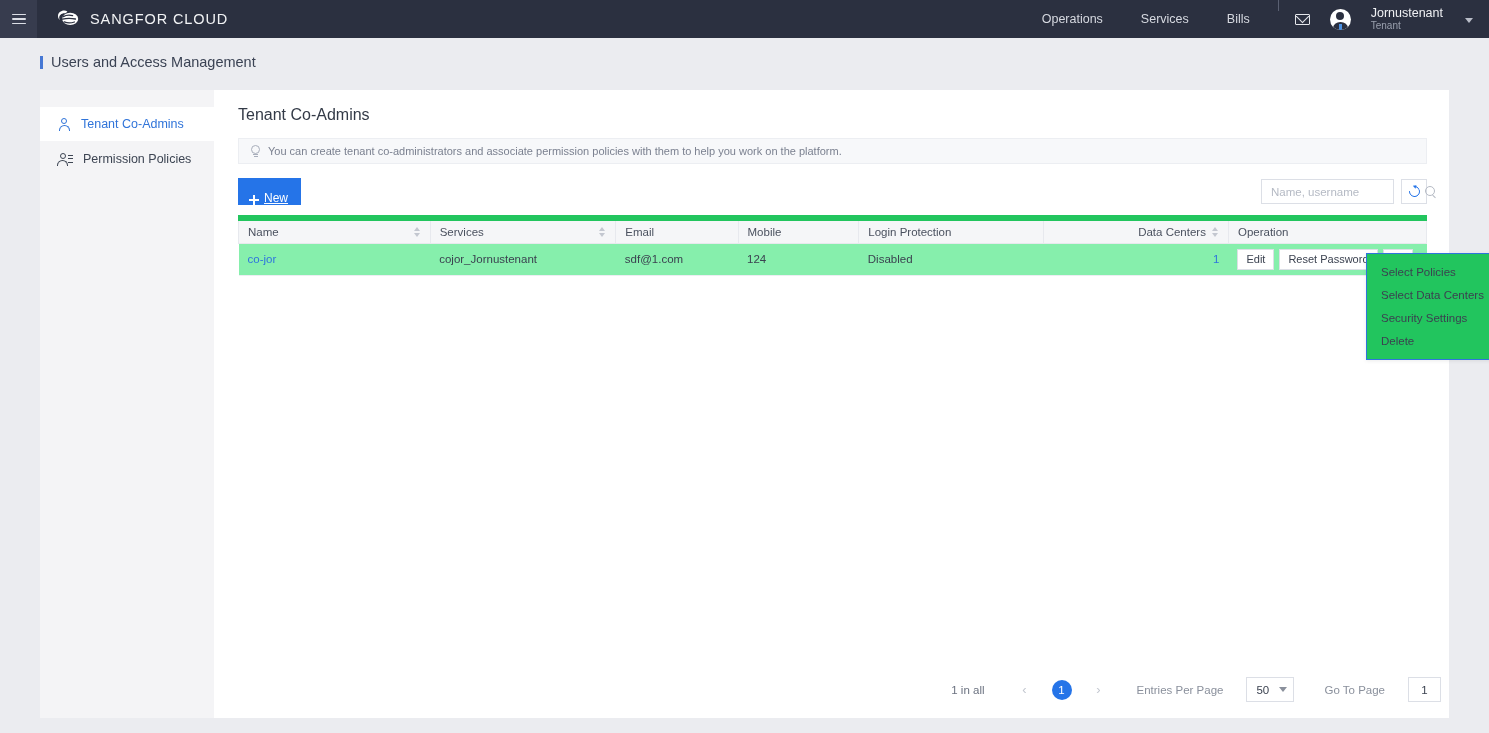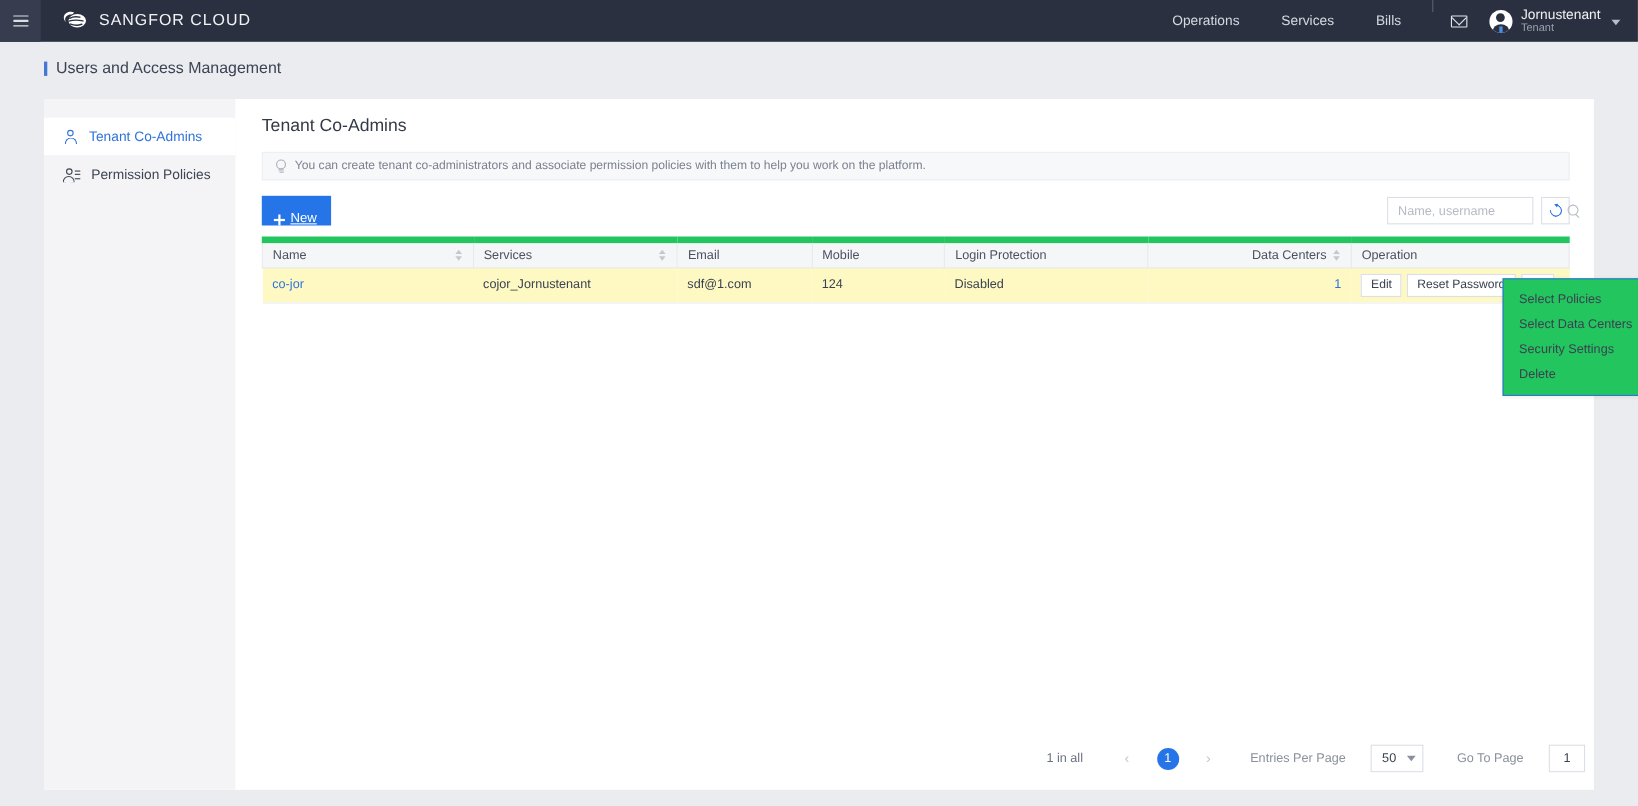--- a/index.html
+++ b/index.html
@@ -50,21 +50,21 @@
   .envelope {
     width: 15px; height: 11px; border: 1.3px solid #e4e6eb; border-radius: 1px;
     position: relative; overflow: hidden;
   }
   .envelope::before {
     content: ""; position: absolute; top: -4.5px; left: 0.6px;
     width: 10px; height: 10px; border-right: 1.3px solid #e4e6eb;
     border-bottom: 1.3px solid #e4e6eb; transform: rotate(45deg);
   }
   .user-chip {
-    display: flex; align-items: center; gap: 8px; padding: 0 16px 0 12px;
+    display: flex; align-items: center; gap: 20px; padding: 0 16px 0 12px;
     cursor: pointer; height: 38px;
   }
   .avatar {
     width: 21px; height: 21px; border-radius: 50%; background: #fff;
     position: relative; overflow: hidden; flex: none;
   }
   .avatar::before {
     content: ""; position: absolute; top: 3.5px; left: 6.5px;
     width: 8px; height: 8px; border-radius: 50%; background: #2b3040;
   }
@@ -231,21 +231,21 @@
   .sorter .up {
     width: 0; height: 0; border-left: 3.5px solid transparent;
     border-right: 3.5px solid transparent; border-bottom: 4px solid #c3c7d0;
   }
   .sorter .dn {
     width: 0; height: 0; border-left: 3.5px solid transparent;
     border-right: 3.5px solid transparent; border-top: 4px solid #c3c7d0;
   }
   table.grid tbody td {
     height: 32px; font-size: 11.5px; color: #3b4250; padding: 0 9px;
-    border-bottom: 1px solid #eceef2; background: #fef9c3;
+    border-bottom: 1px solid #eceef2; background: #86efac;
   }
   td.link a { color: #2f74dd; text-decoration: none; cursor: pointer; }
   td.right { text-align: right; }
 
   .op-cell { padding: 0 9px !important; }
   .btn-group { display: flex; align-items: center; }
   .gbtn {
     height: 21px; border: 1px solid #dcdfe6; background: #fff; font-size: 11px;
     color: #3b4250; padding: 0 8px; display: flex; align-items: center;
     cursor: pointer; margin-right: 5px; white-space: nowrap;

